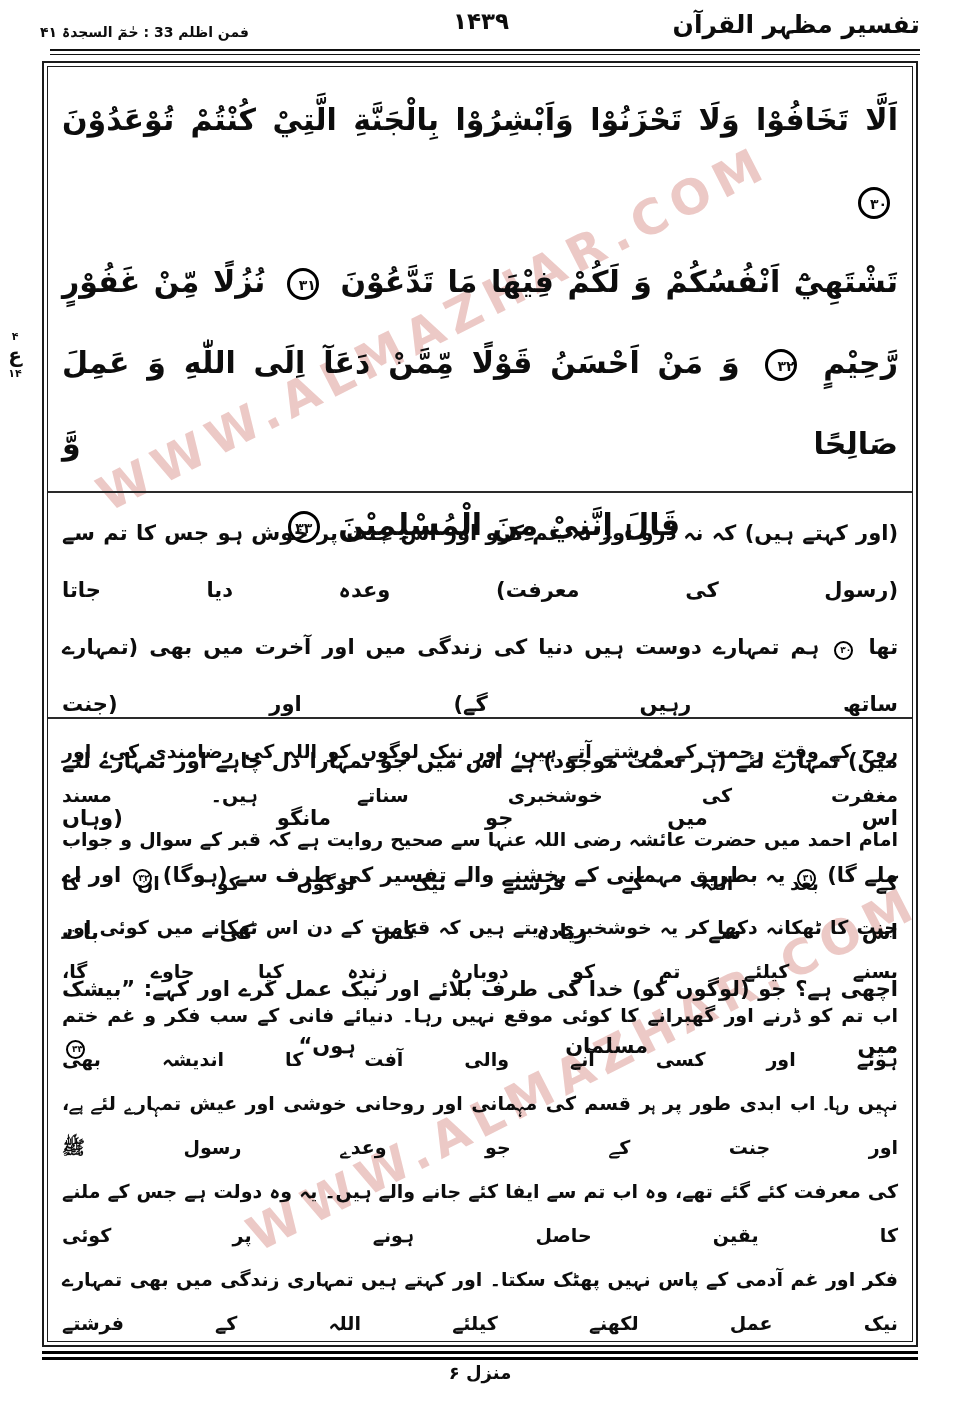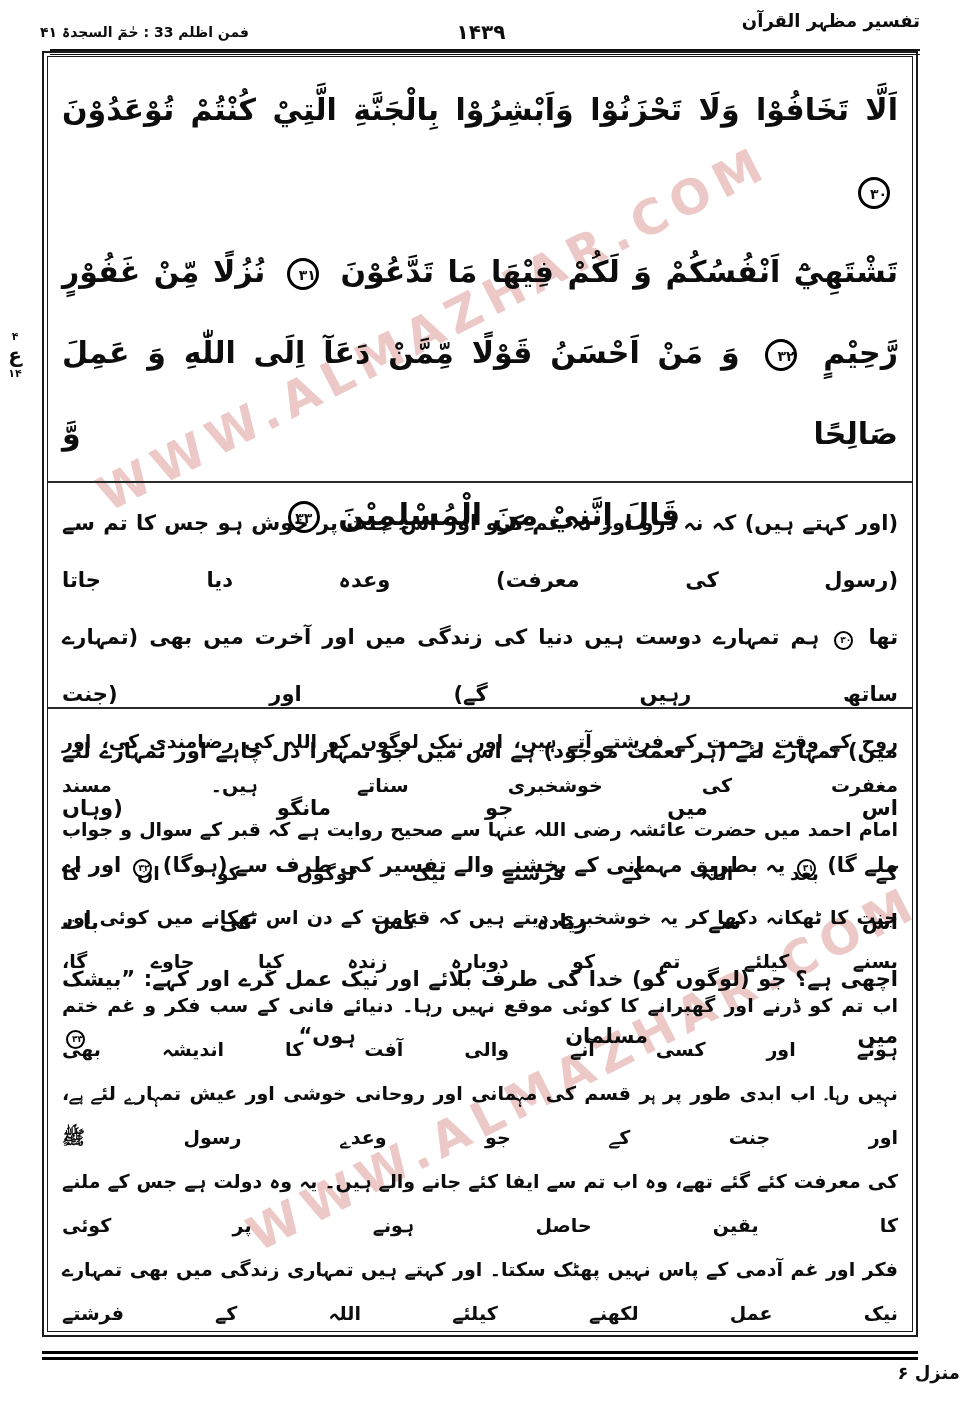--- a/index.html
+++ b/index.html
@@ -4,27 +4,27 @@
 <style>
   html,body{margin:0;padding:0;}
   body{
     width:960px;height:1401px;position:relative;overflow:hidden;
     background:#ffffff;color:#0d0d0d;
     font-family:"DejaVu Sans",sans-serif;
     direction:rtl;
   }
   
   .header{position:absolute;top:8px;left:40px;right:38px;height:42px;}
-  .header-title{position:absolute;right:2px;top:2px;font-size:18px;font-weight:bold;letter-spacing:0;}
-  .header-page{position:absolute;left:50%;top:12px;transform:translateX(-50%);font-size:20px;font-weight:bold;}
+  .header-title{position:absolute;right:2px;top:2px;font-size:25px;font-weight:bold;letter-spacing:0;}
+  .header-page{position:absolute;left:50%;top:0;transform:translateX(-50%);font-size:23px;font-weight:bold;}
   .header-ref{position:absolute;left:0px;top:16px;font-size:14px;font-weight:bold;}
   .header-rule{position:absolute;top:49px;left:50px;right:40px;height:3px;
     border-top:2px solid #111;border-bottom:1px solid #111;}
   
-  .frame{position:absolute;top:51px;left:42px;width:876px;height:1286px;
+  .frame{position:absolute;top:61px;left:42px;width:876px;height:1286px;
     border:2px solid #1c1c1c;padding:3px;box-sizing:border-box;background:transparent;z-index:2;}
   .frame-inner{border:1px solid #1c1c1c;height:100%;box-sizing:border-box;display:flex;flex-direction:column;}
   
   .quran{height:424px;padding:12px 14px 0 14px;box-sizing:border-box;}
   .q-line{font-size:30px;font-weight:bold;line-height:81px;
     text-align:justify;text-align-last:justify;white-space:normal;}
   .q-line.align-center{text-align:center;text-align-last:center;}
   .vc{display:inline-block;width:32px;height:32px;line-height:28px;border:3px solid #000;
     border-radius:50%;font-size:14px;font-weight:bold;text-align:center;vertical-align:middle;
     margin:0 8px;box-sizing:border-box;}
@@ -40,21 +40,21 @@
   .commentary{flex:1;padding:10px 14px 0 14px;box-sizing:border-box;}
   .c-line{font-size:19px;font-weight:bold;line-height:44px;text-align:justify;text-align-last:justify;}
   
   .ruku{position:absolute;right:928px;left:6px;top:330px;width:34px;text-align:center;z-index:3;}
   .ruku .rk-top{display:block;font-size:11px;font-weight:bold;line-height:13px;}
   .ruku .rk-mid{display:block;font-size:20px;font-weight:bold;line-height:24px;}
   .ruku .rk-bot{display:block;font-size:11px;font-weight:bold;line-height:13px;}
   
   .bottom-rule{position:absolute;top:1351px;left:42px;width:876px;height:3px;
     border-top:3px solid #000;border-bottom:3px solid #000;z-index:2;}
-  .footer-manzil{position:absolute;top:1362px;left:0;width:100%;
+  .footer-manzil{position:absolute;top:1362px;left:0;width:100%;text-align:center;
     font-size:18px;font-weight:bold;z-index:2;}
   
   .wm{position:absolute;z-index:1;font-family:"DejaVu Sans",sans-serif;font-weight:bold;
     font-size:48px;letter-spacing:8px;white-space:nowrap;direction:ltr;
     transform:rotate(-27deg);pointer-events:none;}
   .wm1{left:60px;top:300px;}
   .wm2{left:210px;top:1040px;}
 </style>
 </head>
 <body>

